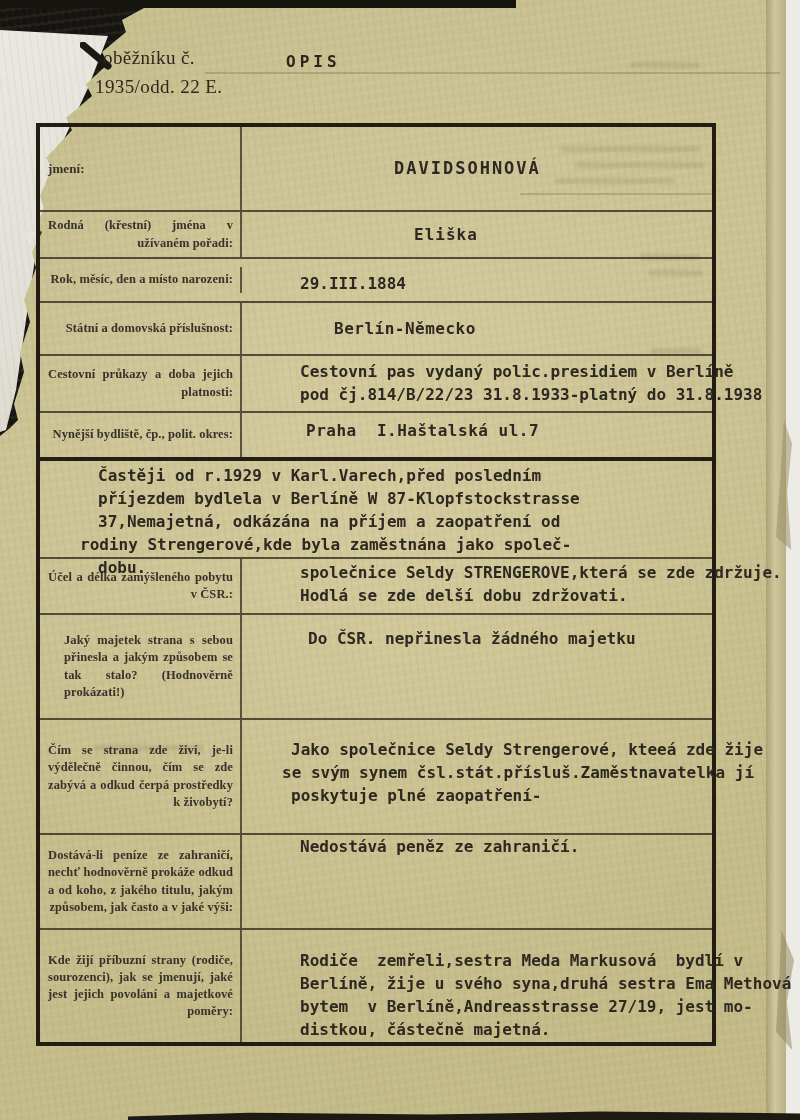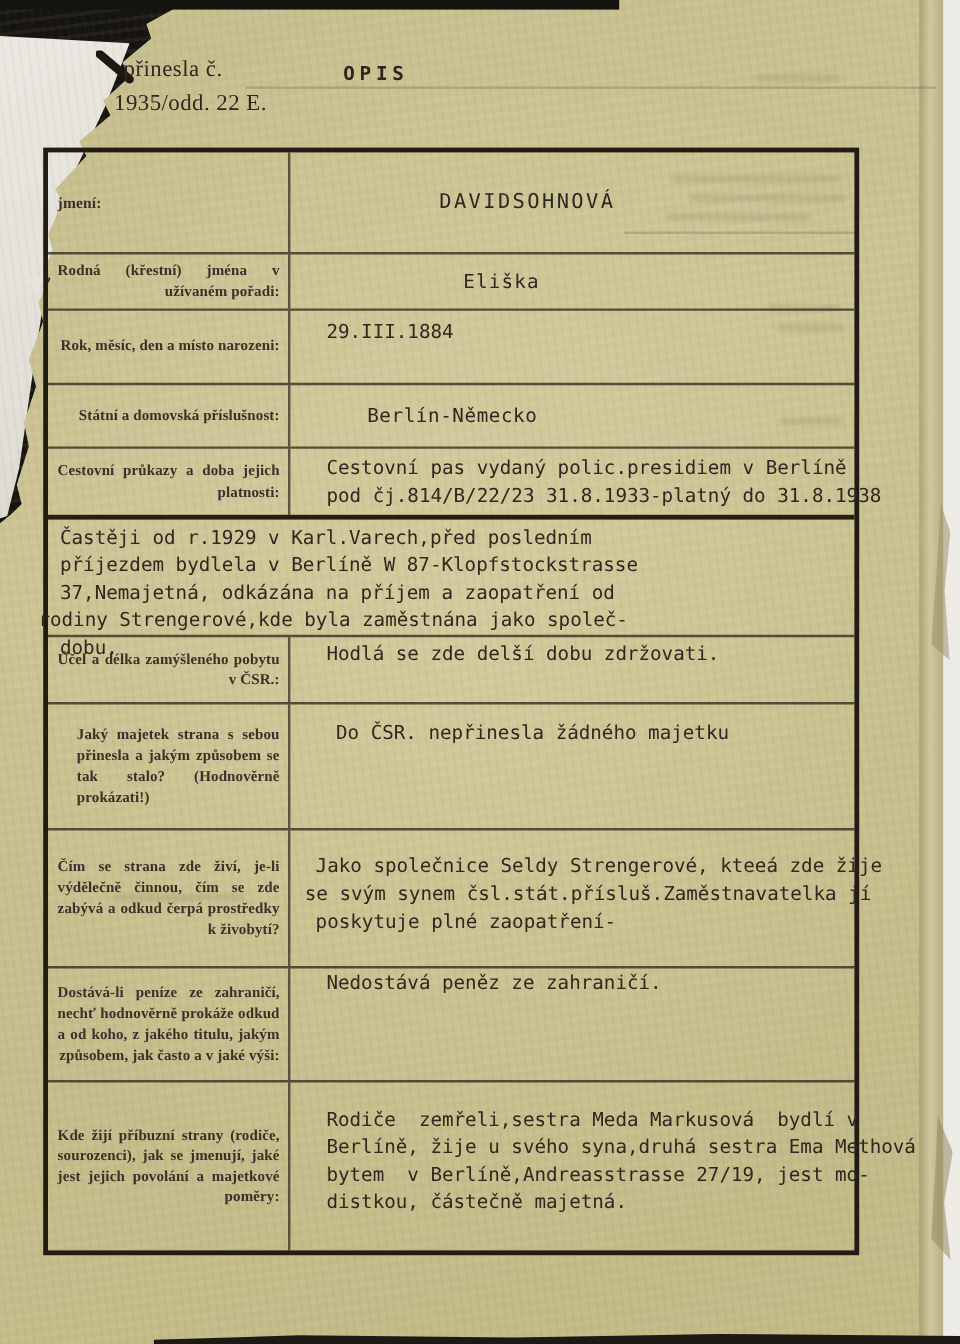--- a/index.html
+++ b/index.html
@@ -48,41 +48,41 @@
   .hdr1{position:absolute;left:103px;top:47px;font-size:19px;color:#2c2820;letter-spacing:.4px;}
   .hdr2{position:absolute;left:95px;top:76px;font-size:19px;color:#2c2820;letter-spacing:.4px;}
   .opis{position:absolute;left:286px;top:52px;font-family:"DejaVu Sans Mono","Liberation Mono",monospace;font-weight:700;font-size:16px;letter-spacing:4px;color:#2a251d;}
   .pen-mark{position:absolute;left:80px;top:42px;width:36px;height:30px;}
   
   .table{
     position:absolute;left:36px;top:123px;width:680px;height:923px;
     border:4px solid #221d13;box-sizing:border-box;
     display:flex;flex-direction:column;
   }
-  .row{display:flex;border-top:2px solid rgba(42,36,24,.75);box-sizing:border-box;overflow:visible;gap:20px;}
+  .row{display:flex;border-top:2px solid rgba(42,36,24,.75);box-sizing:border-box;overflow:visible;}
   .row:first-child{border-top:none;}
   .row.section{border-top:4px solid #241f14;}
   .label{
     width:202px;flex:0 0 202px;box-sizing:border-box;
     border-right:2px solid rgba(42,36,24,.7);
     display:flex;align-items:center;
     padding:4px 7px 4px 8px;
   }
   .label-text{
     width:100%;font-size:12.5px;font-weight:700;color:#37322a;line-height:1.38;
     text-align:justify;text-align-last:right;letter-spacing:.1px;
   }
   .value{
     flex:1 1 auto;box-sizing:border-box;position:relative;overflow:visible;
     font-family:"DejaVu Sans Mono","Liberation Mono",monospace;
-    font-weight:400;font-size:16px;color:#2d2820;white-space:pre;
+    font-weight:700;font-size:16px;color:#2d2820;white-space:pre;margin-left:48px;
   }
   .vl{line-height:23px;height:23px;}
   
-  .r1{height:83px;} .r2{height:47px;} .r3{height:62px;} .r4{height:53px;}
+  .r1{height:83px;} .r2{height:47px;} .r3{height:44px;align-items:center;} .r4{height:53px;}
   .r5{height:57px;} .r6{height:46px;} .r7{height:100px;} .r8{height:56px;}
   .r9{height:105px;} .r10{height:115px;} .r11{height:95px;} .r12{flex:1 1 auto;}
   
   .r1 .value{display:flex;align-items:center;padding-left:104px;font-size:17px;letter-spacing:2px;}
   .r2 .value{display:flex;align-items:center;padding-left:124px;letter-spacing:1px;}
   .r3 .value{padding-top:6px;padding-left:10px;}
   .r4 .value{display:flex;align-items:center;padding-left:44px;letter-spacing:.5px;}
   .r5 .value{padding-top:4px;padding-left:10px;}
   .r6 .value{padding-top:6px;padding-left:16px;letter-spacing:.5px;}
   .r7 .value{padding-top:3px;padding-left:10px;}
@@ -120,21 +120,21 @@
 <div class="bleed" style="left:640px;top:254px;width:60px;"></div>
 <div class="bleed" style="left:648px;top:270px;width:55px;"></div>
 <div class="bleed" style="left:650px;top:348px;width:52px;"></div>
 <div class="bleed" style="left:94px;top:745px;width:110px;"></div>
 
 <div class="pen-mark">
   <svg width="36" height="30" viewBox="0 0 36 30">
     <path d="M3,3 L28,24" stroke="#1c1812" stroke-width="7" stroke-linecap="round" fill="none"></path>
   </svg>
 </div>
-<div class="hdr1">přinesla č.</div>
+<div class="hdr1">oběžníku č.</div>
 <div class="hdr2">1935/odd. 22 E.</div>
 <div class="opis">OPIS</div>
 
 <div class="table">
 
   <div class="row r1">
     <div class="label">
         <div class="label-text">jmení:</div>
       </div>
     <div class="value"><div class="vl">DAVIDSOHNOVÁ</div></div>
@@ -161,30 +161,36 @@
     <div class="value"><div class="vl">Berlín-Německo</div></div>
   </div>
 
   <div class="row r5">
     <div class="label">
         <div class="label-text">Cestovní průkazy a doba jejich platnosti:</div>
       </div>
     <div class="value"><div class="vl">Cestovní pas vydaný polic.presidiem v Berlíně</div><div class="vl">pod čj.814/B/22/23 31.8.1933-platný do 31.8.1938</div></div>
   </div>
 
+  <div class="row r6">
+    <div class="label">
+        <div class="label-text">Nynější bydliště, čp., polit. okres:</div>
+      </div>
+    <div class="value"><div class="vl">Praha  I.Haštalská ul.7</div></div>
+  </div>
 
   <div class="row r7 section">
     <div class="value"><div class="vl">Častěji od r.1929 v Karl.Varech,před posledním</div><div class="vl">příjezdem bydlela v Berlíně W 87-Klopfstockstrasse</div><div class="vl">37,Nemajetná, odkázána na příjem a zaopatření od</div><div class="vl">rodiny Strengerové,kde byla zaměstnána jako společ-</div><div class="vl">dobu.</div></div>
   </div>
 
   <div class="row r8">
     <div class="label">
         <div class="label-text">Účel a délka zamýšleného pobytu v ČSR.:</div>
       </div>
-    <div class="value"><div class="vl">Hodlá se zde delší dobu zdržovati.</div></div>
+    <div class="value"><div class="vl">společnice Seldy STRENGEROVE,která se zde zdržuje.</div><div class="vl">Hodlá se zde delší dobu zdržovati.</div></div>
   </div>
 
   <div class="row r9">
     <div class="label">
         <div class="label-text">Jaký majetek strana s sebou přinesla a jakým způsobem se tak stalo? (Hodnověrně prokázati!)</div>
       </div>
     <div class="value"><div class="vl">Do ČSR. nepřinesla žádného majetku</div></div>
   </div>
 
   <div class="row r10">

